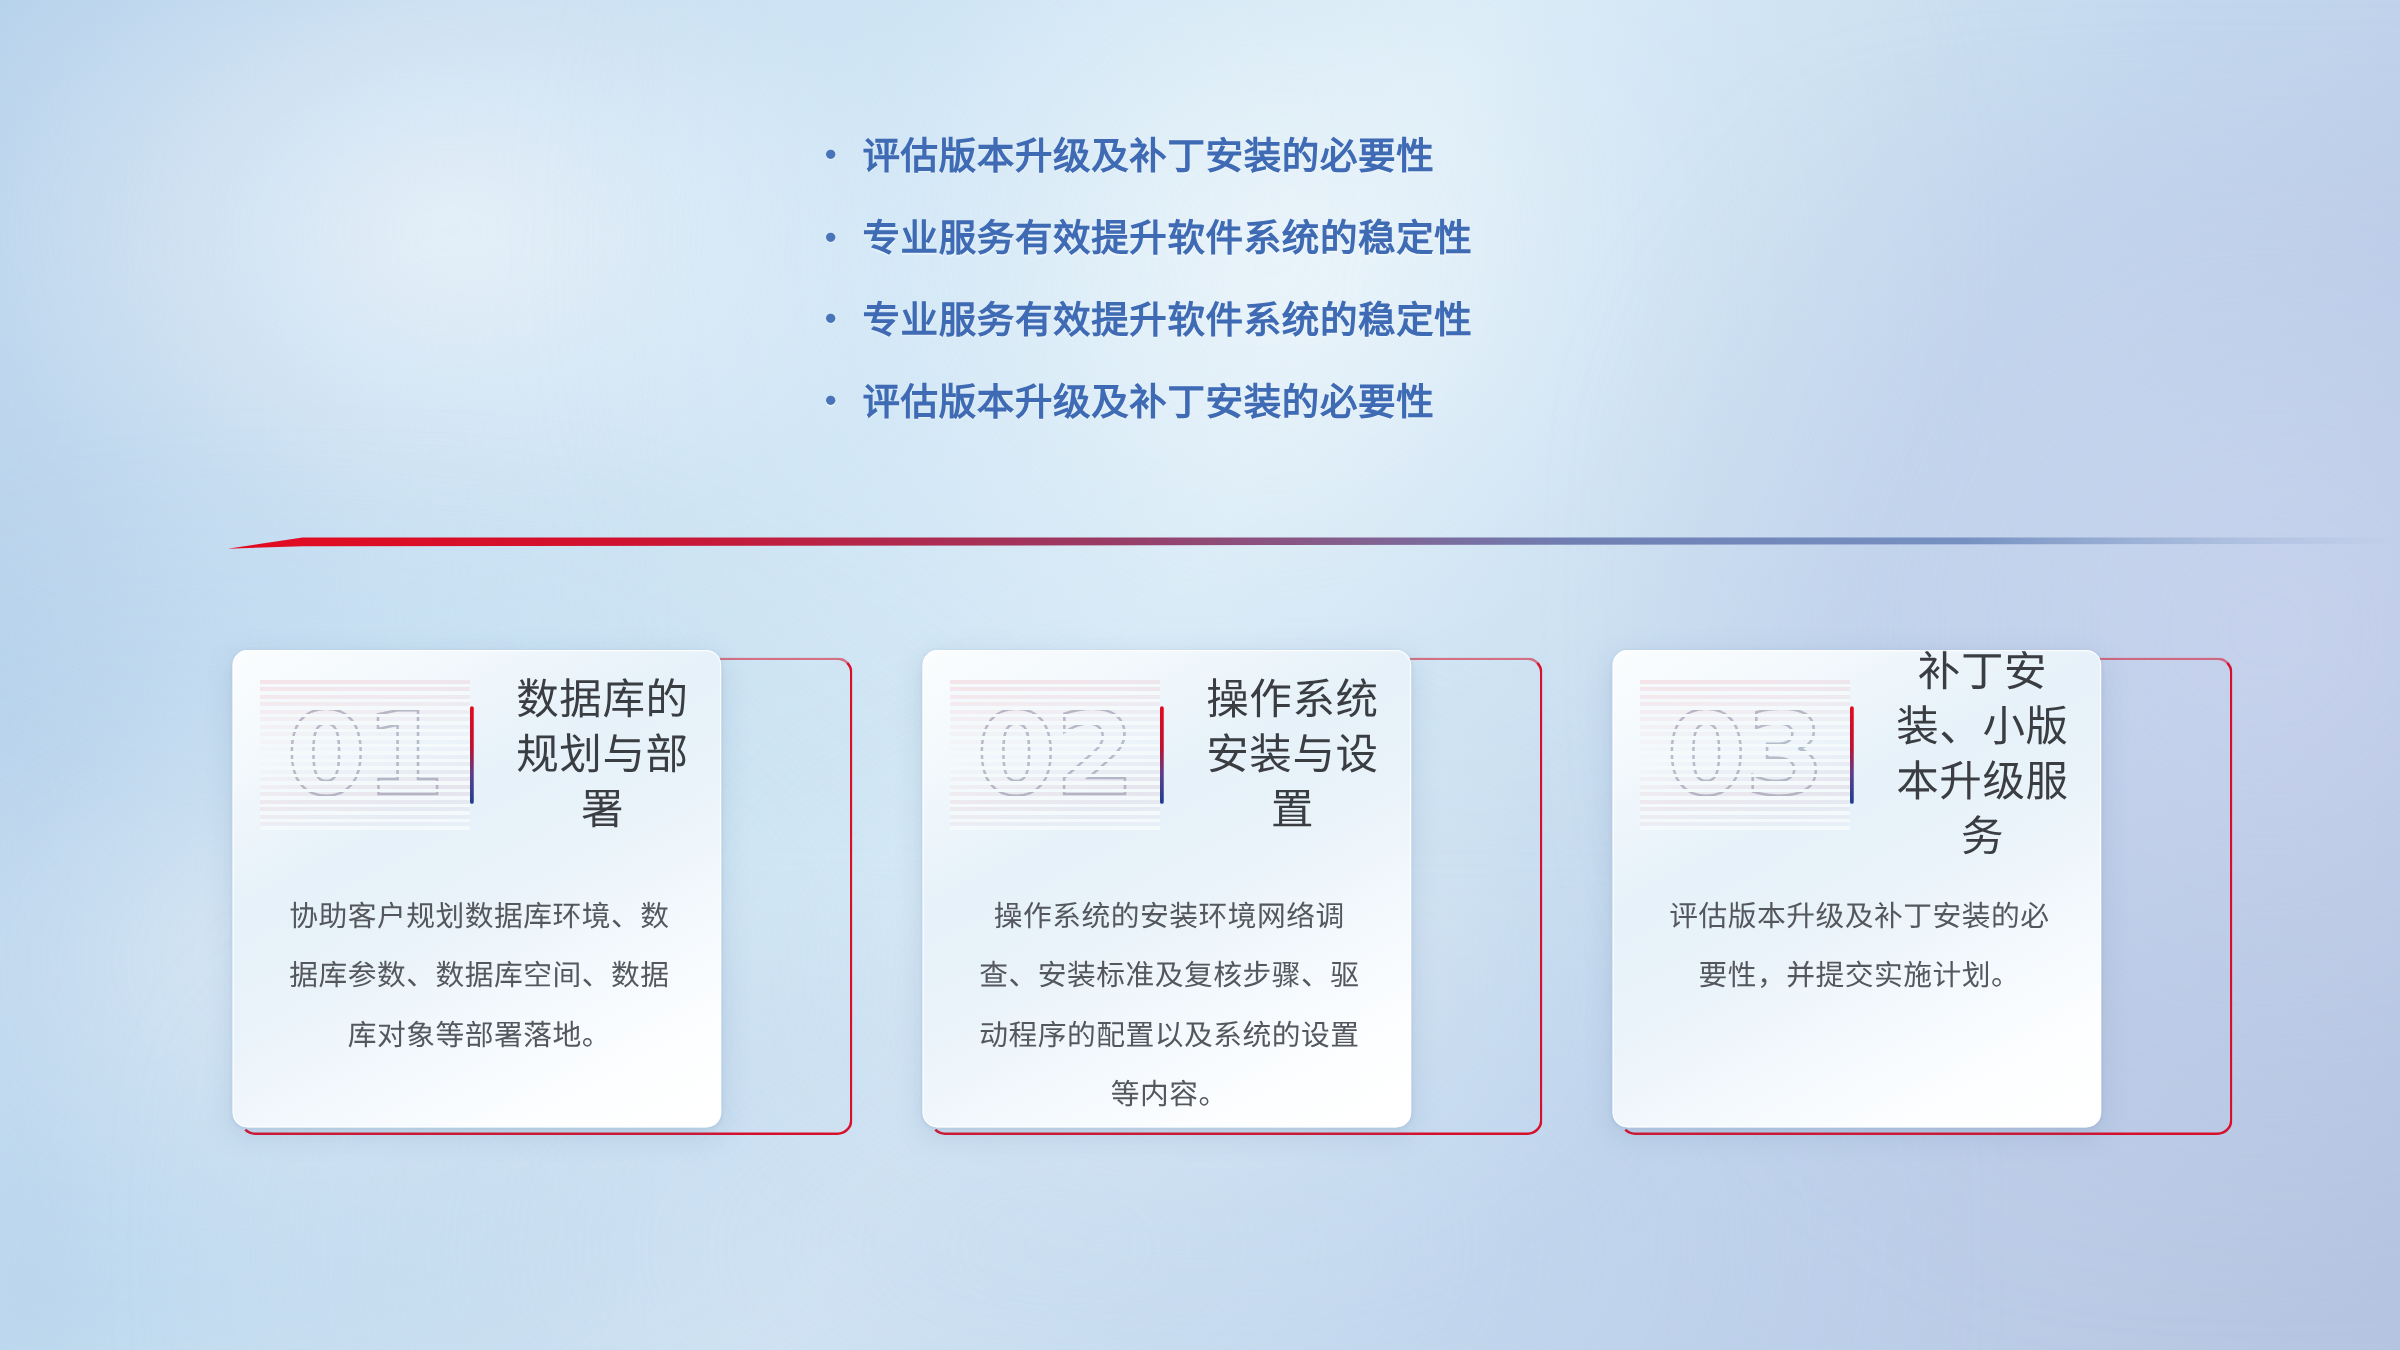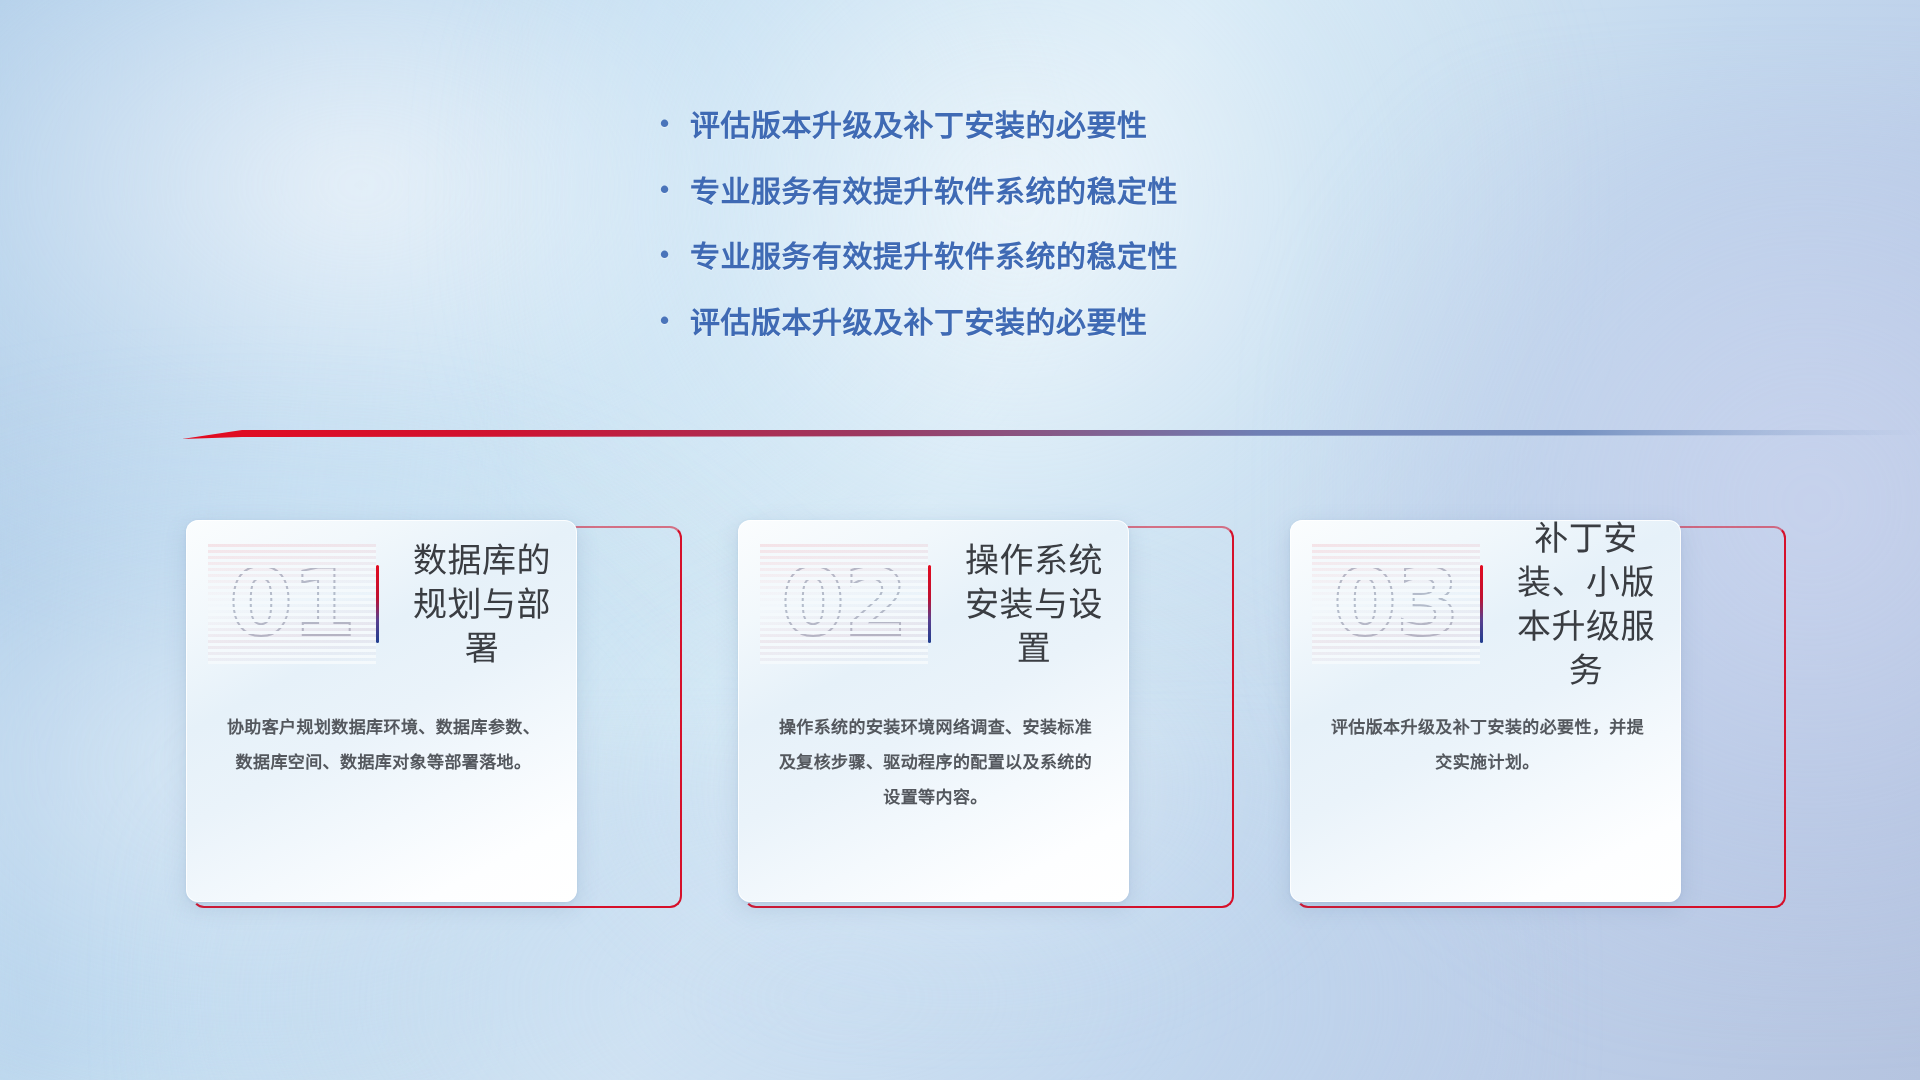--- a/index.html
+++ b/index.html
@@ -175,25 +175,25 @@
     font-size:34px;
     line-height:1.30;
     color:#3a3d42;
     font-weight:400;
     letter-spacing:.5px;
     padding-right:18px;
   }
 
   .card .body{
     position:absolute;left:34px;right:30px;top:190px;
-    font-size:17px;
+    font-size:23px;
     line-height:2.06;
     color:#54585e;
     letter-spacing:.4px;
-    font-weight:700;
+    font-weight:400;
   }
 </style>
 </head>
 <body>
 
 <div id="bg">
   <div class="bgl bg-base"></div>
   <div class="bgl bg-streakL"></div>
   <div class="bgl bg-glow1"></div>
   <div class="bgl bg-glow2"></div>

